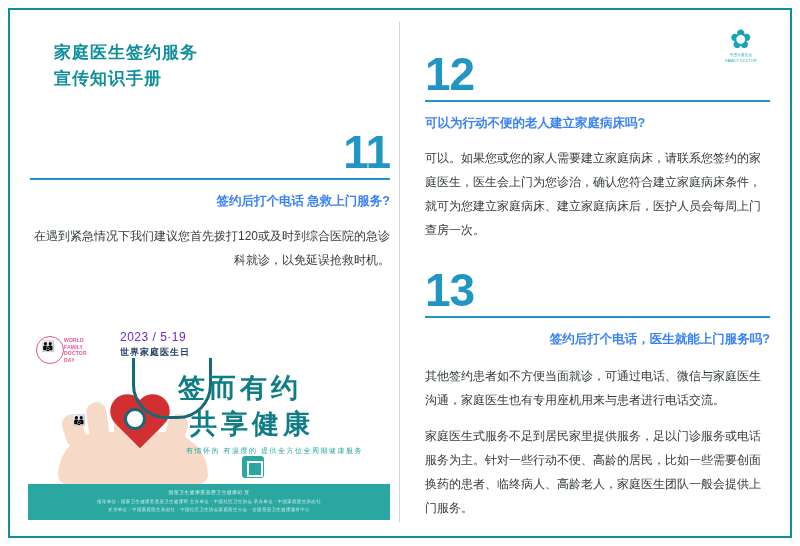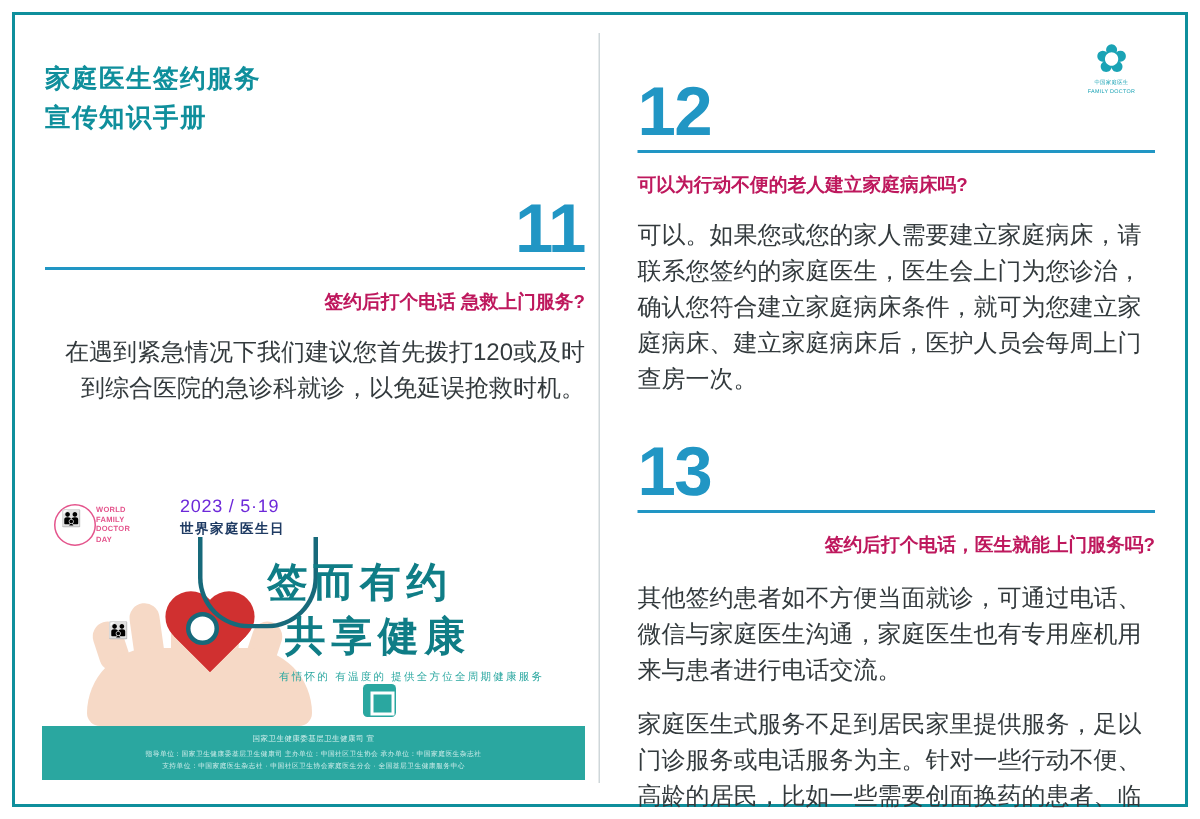--- a/index.html
+++ b/index.html
@@ -40,47 +40,48 @@
     position:absolute;
     left:30px;top:40px;
     width:360px;
   }
   .booklet-title{
     color:#0f8f9c;
     font-size:17px;
     font-weight:bold;
     line-height:26px;
     letter-spacing:1px;
+    margin-left:24px;
   }
   .qa-block{position:relative;}
   .qnum{
     color:#2196c4;
     font-size:46px;
     font-weight:bold;
     text-align:right;
     line-height:48px;
     letter-spacing:-1px;
   }
   .qnum.left-align{text-align:left;}
   .qrule{
     height:2px;background:#2196c4;
     margin-top:2px;
   }
   .qtext{
-    color:#be185d;
+    color:#3b82f6;
     font-size:12.5px;
     font-weight:bold;
     line-height:22px;
     text-align:right;
     margin-top:10px;
   }
   .qtext.left-align{text-align:left;}
   .atext{
     color:#333a3d;
-    font-size:16px;
+    font-size:12px;
     line-height:24px;
     text-align:right;
     margin-top:12px;
   }
   .atext.left-align{text-align:left;}
 
   
   .right-col{
     position:absolute;
     left:425px;top:50px;

